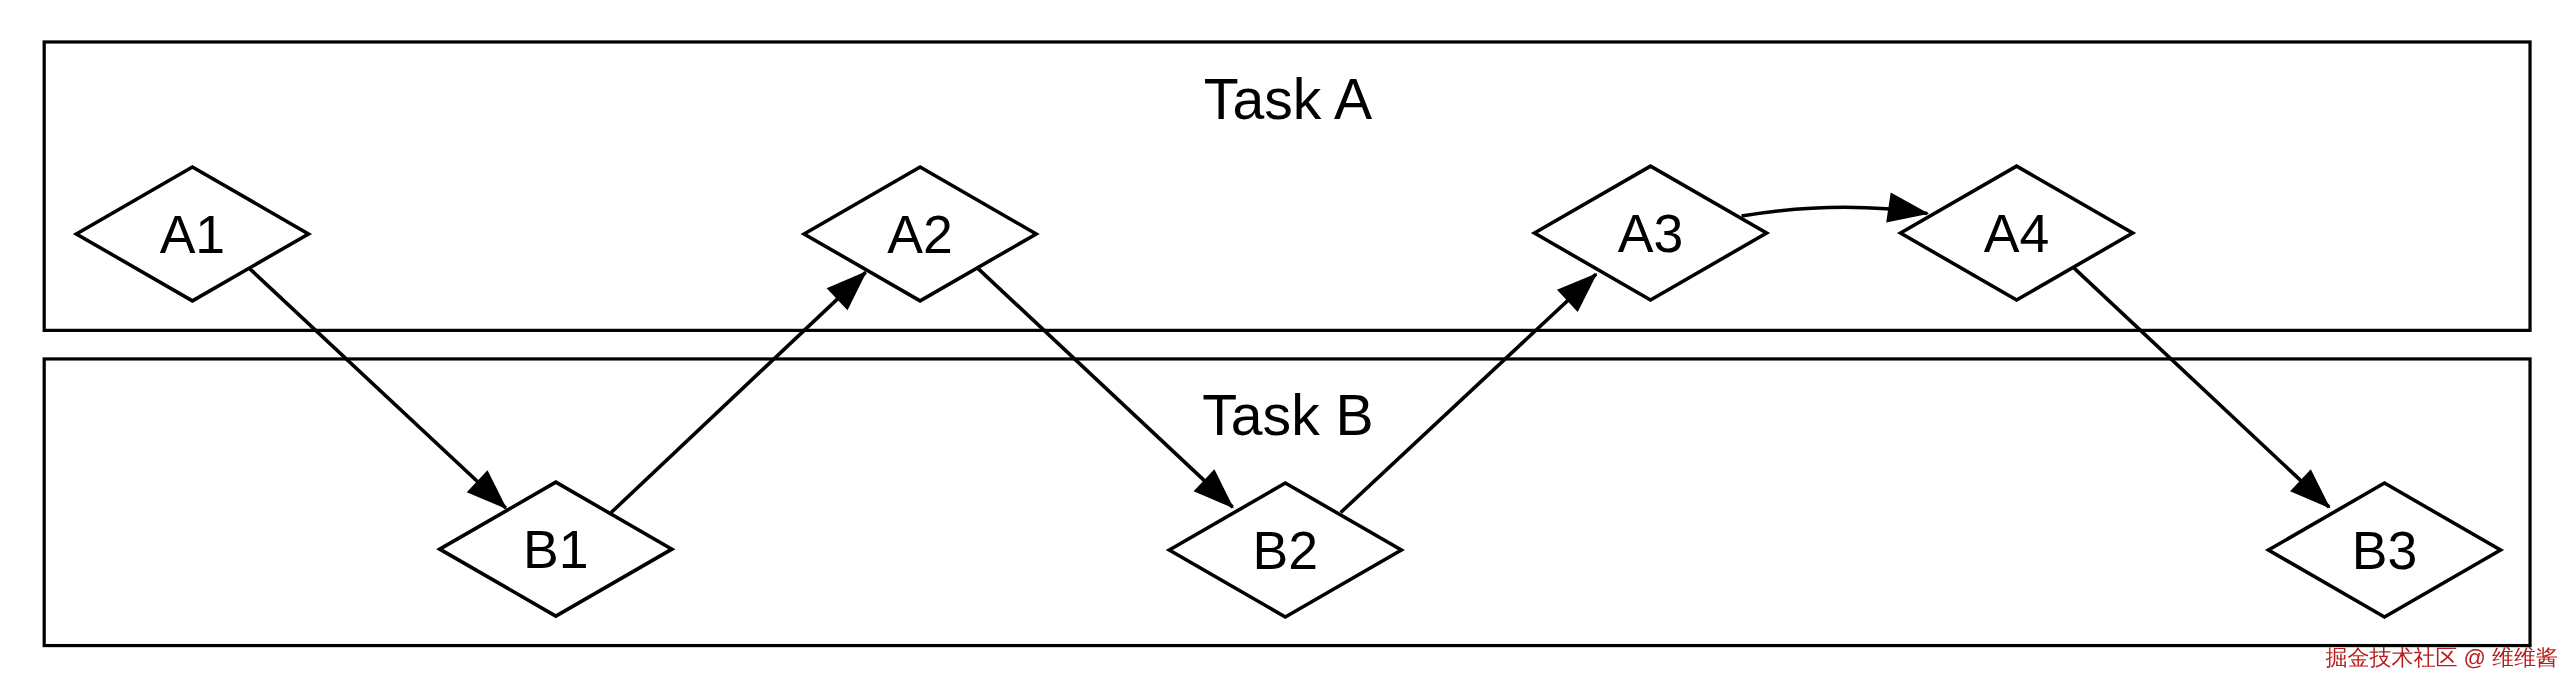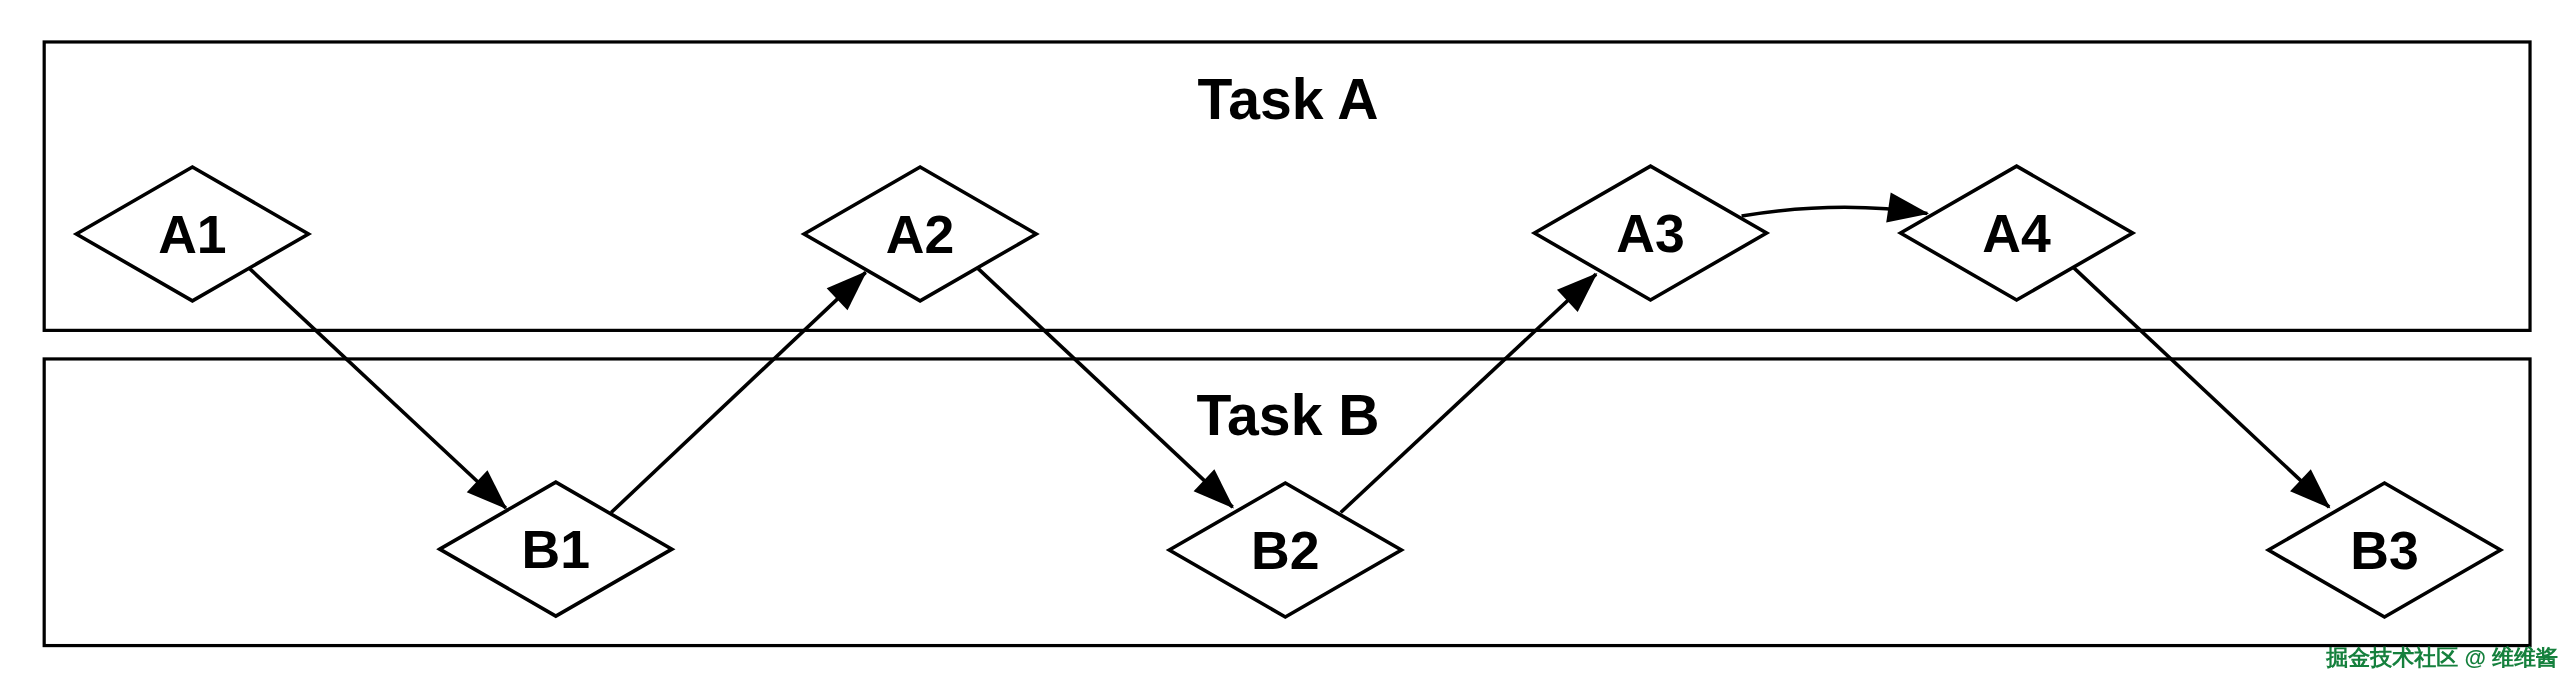--- a/index.html
+++ b/index.html
@@ -9,21 +9,20 @@
     width: 2576px;
     height: 692px;
     overflow: hidden;
     font-family: "Liberation Sans", sans-serif;
   }
   .stage {
     position: relative;
     width: 2576px;
     height: 692px;
     background: #ffffff;
-    font-weight: bold;
   }
   svg { display: block; }
   .lane-rect {
     fill: #ffffff;
     stroke: #000000;
     stroke-width: 3.6;
   }
   .lane-title {
     font-family: "Liberation Sans", sans-serif;
     font-size: 64px;
@@ -45,21 +44,21 @@
     fill: none;
     stroke: #000000;
     stroke-width: 4;
   }
   .watermark {
     position: absolute;
     right: 18px;
     top: 643px;
     font-family: "Liberation Sans", sans-serif;
     font-size: 22px;
-    color: #15803d;
+    color: #b91c1c;
     text-shadow: 0.9px 0.9px 0 #ffffff, 1.8px 1.8px 0 #ffffff;
     white-space: nowrap;
   }
 </style>
 </head>
 <body>
 
 <div class="stage">
   <svg width="2576" height="692" viewBox="0 0 2884 775">
     <defs>

